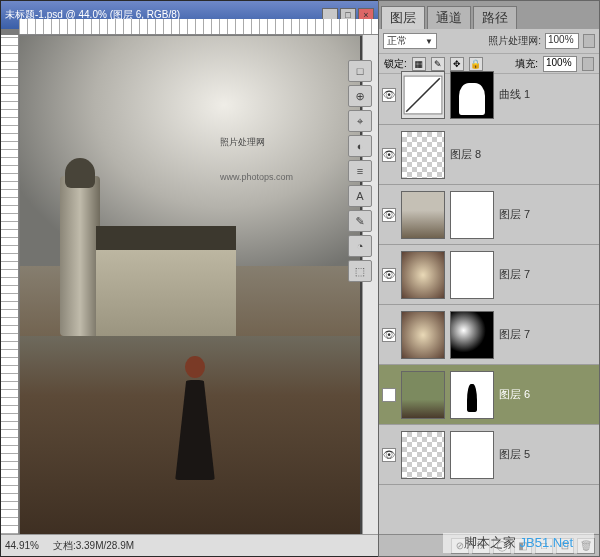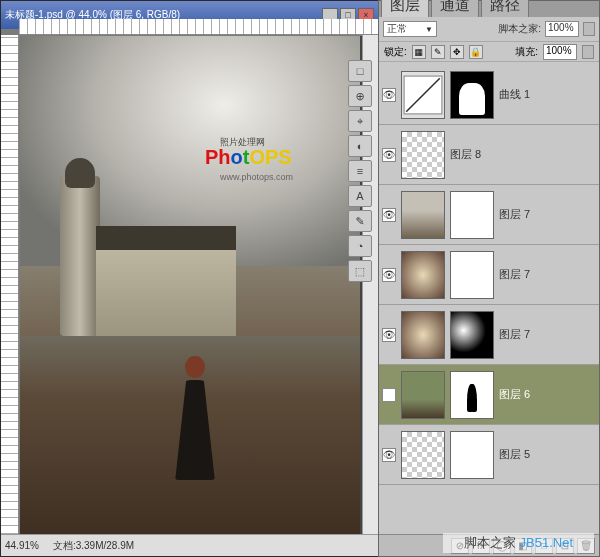--- a/index.html
+++ b/index.html
@@ -31,21 +31,21 @@
 .logo .p2{color:#0a4fbd;}
 .logo .p3{color:#1aa32a;}
 .logo .p4{color:#e7c60b;}
 .logo-cap{position:absolute;left:200px;top:100px;font-size:9px;color:#444;}
 .logo-url{position:absolute;left:200px;top:136px;font-size:9px;color:#666;}
 .vscroll{position:absolute;right:0;top:34px;width:16px;bottom:22px;background:#e6e6e6;border-left:1px solid #999;}
 .status{position:absolute;left:0;bottom:0;right:0;height:22px;background:#dedede;border-top:1px solid #999;display:flex;align-items:center;font-size:10px;color:#333;padding:0 4px;gap:14px;}
 .rtools{position:absolute;left:348px;top:60px;width:26px;display:flex;flex-direction:column;gap:3px;}
 .rtools .tb{width:24px;height:22px;background:#cfcfcf;border:1px solid #888;border-radius:2px;display:flex;align-items:center;justify-content:center;font-size:11px;color:#444;}
 .panel{position:absolute;right:0;top:0;width:222px;height:557px;background:#c8c8c8;border:1px solid #666;}
-.ptabs{height:16px;background:#9c9c9c;display:flex;align-items:flex-end;font-size:15px;}
+.ptabs{height:28px;background:#9c9c9c;display:flex;align-items:flex-end;font-size:13px;}
 .ptab{padding:2px 8px;background:#b6b6b6;border:1px solid #777;border-bottom:none;margin-left:2px;color:#333;}
 .ptab.act{background:#cfcfcf;}
 .prow{height:22px;display:flex;align-items:center;padding:12px 4px;font-size:10px;color:#333;border-bottom:1px solid #aaa;gap:4px;}
 .sel{height:16px;background:#fff;border:1px solid #888;padding:0 3px;display:flex;align-items:center;min-width:54px;}
 .sel .dd{margin-left:auto;font-size:8px;}
 .num{width:34px;height:16px;background:#fff;border:1px solid #888;padding:0 2px;}
 .tri{width:12px;height:14px;background:#bbb;border:1px solid #888;}
 .lock-row{height:20px;display:flex;align-items:center;padding:0 5px;font-size:10px;gap:5px;border-bottom:1px solid #aaa;}
 .lk{width:14px;height:14px;border:1px solid #888;background:#ddd;font-size:9px;display:flex;align-items:center;justify-content:center;}
 .layers{position:absolute;top:64px;bottom:22px;left:0;right:0;overflow:auto;}
@@ -90,23 +90,20 @@
           <div class="dm"></div>
           <div class="bd"></div>
           <div class="rf"></div>
       </div>
       <div class="ground"></div>
       <div class="figure">
         <div class="hd"></div>
           <div class="bdy"></div>
       </div>
       <div class="logo-cap">照片处理网</div>
-      <div class="logo">
-        <span class="p1">Ph</span><span class="p2">o</span><span class="p3">t</span><span class="p4">OPS</span>
-      </div>
       <div class="logo-url">www.photops.com</div>
     </div>
   </div>
   <div class="vscroll"></div>
   <div class="status">
     <span>44.91%</span>
     <span><span>文档:</span><span>3.39M/28.9M</span></span>
   </div>
 </div>
 
@@ -126,21 +123,21 @@
   <div class="ptabs">
     <div class="ptab act">图层</div>
     <div class="ptab">通道</div>
     <div class="ptab">路径</div>
   </div>
   <div class="prow">
     <div class="sel">
         <span>正常</span>
         <span class="dd">▼</span>
       </div>
-    <span style="margin-left:auto">脚本之家:</span>
+    <span style="margin-left:auto">照片处理网:</span>
     <div class="num">100%</div>
     <div class="tri"></div>
   </div>
   <div class="lock-row">
     <span>锁定:</span>
     <div class="lk">▦</div>
     <div class="lk">✎</div>
     <div class="lk">✥</div>
     <div class="lk">🔒</div>
     <span style="margin-left:auto">填充:</span>

